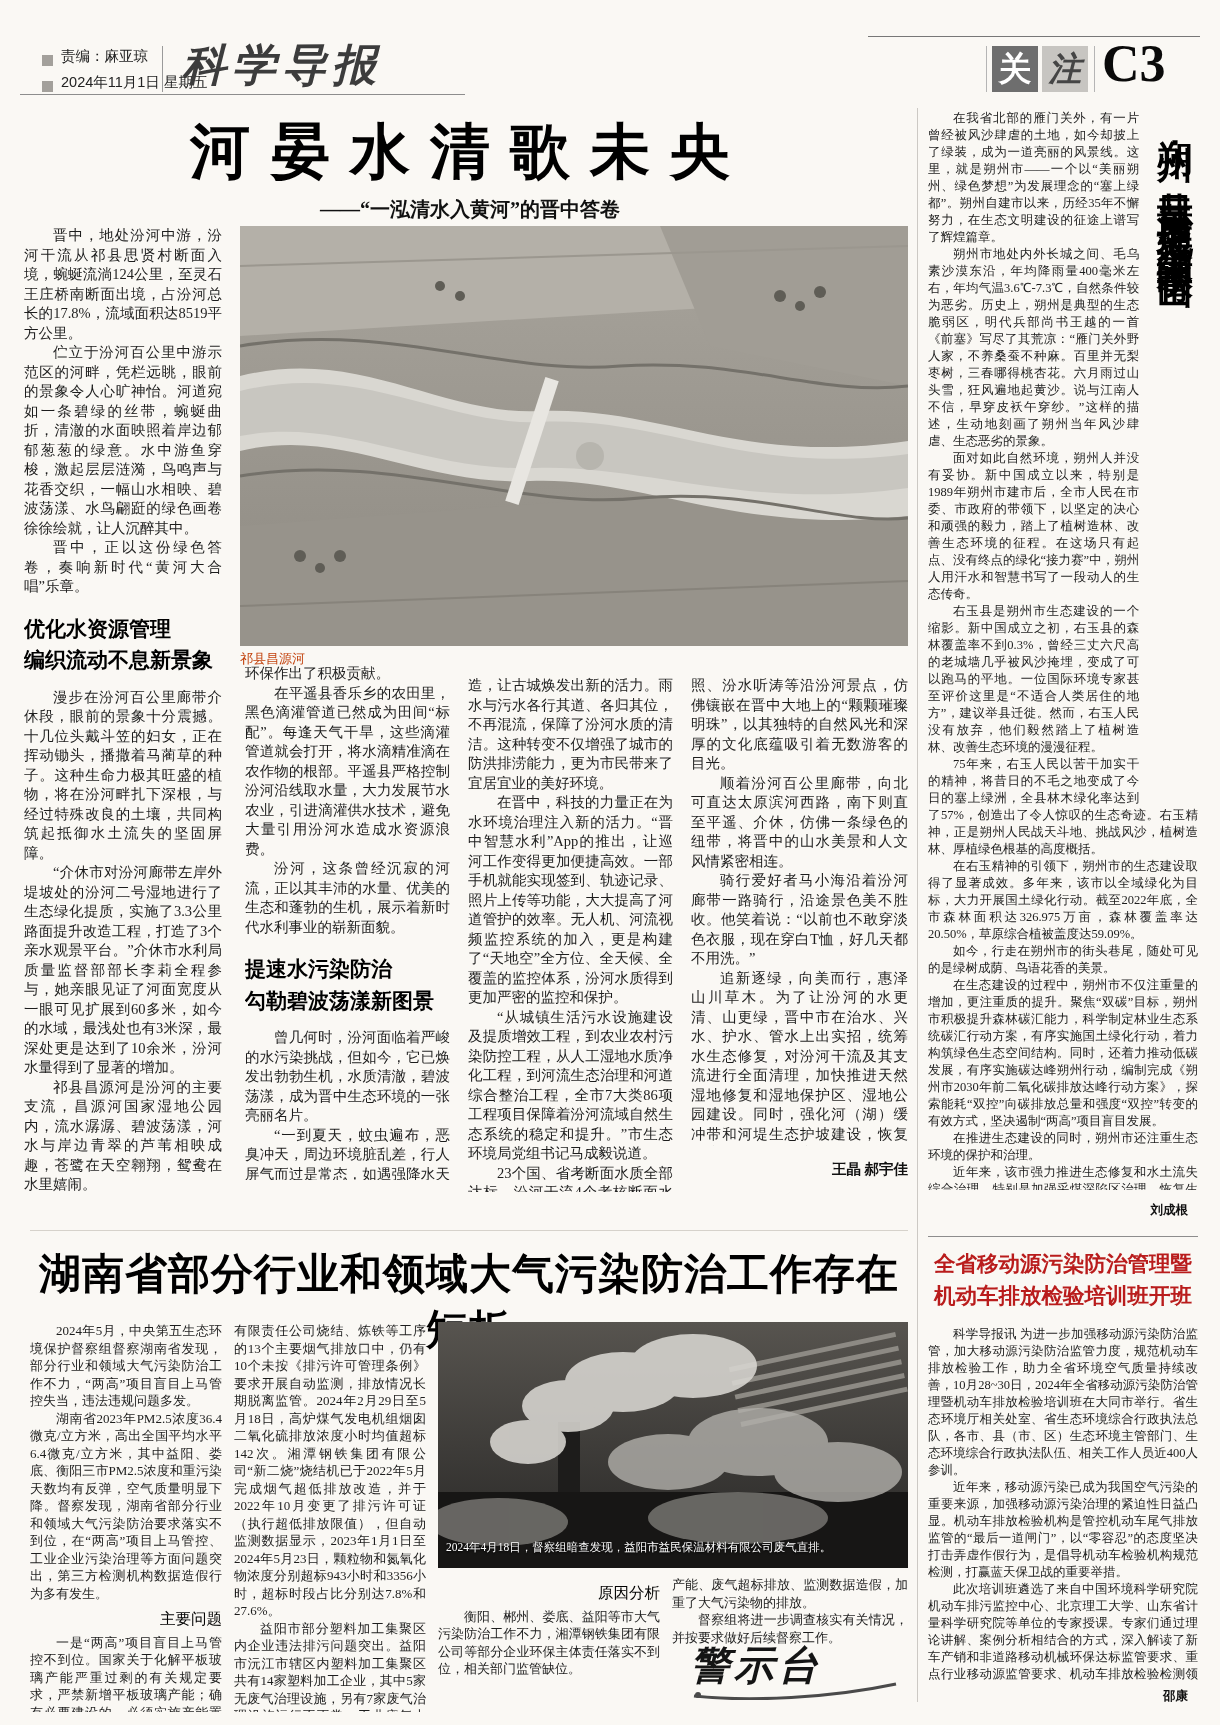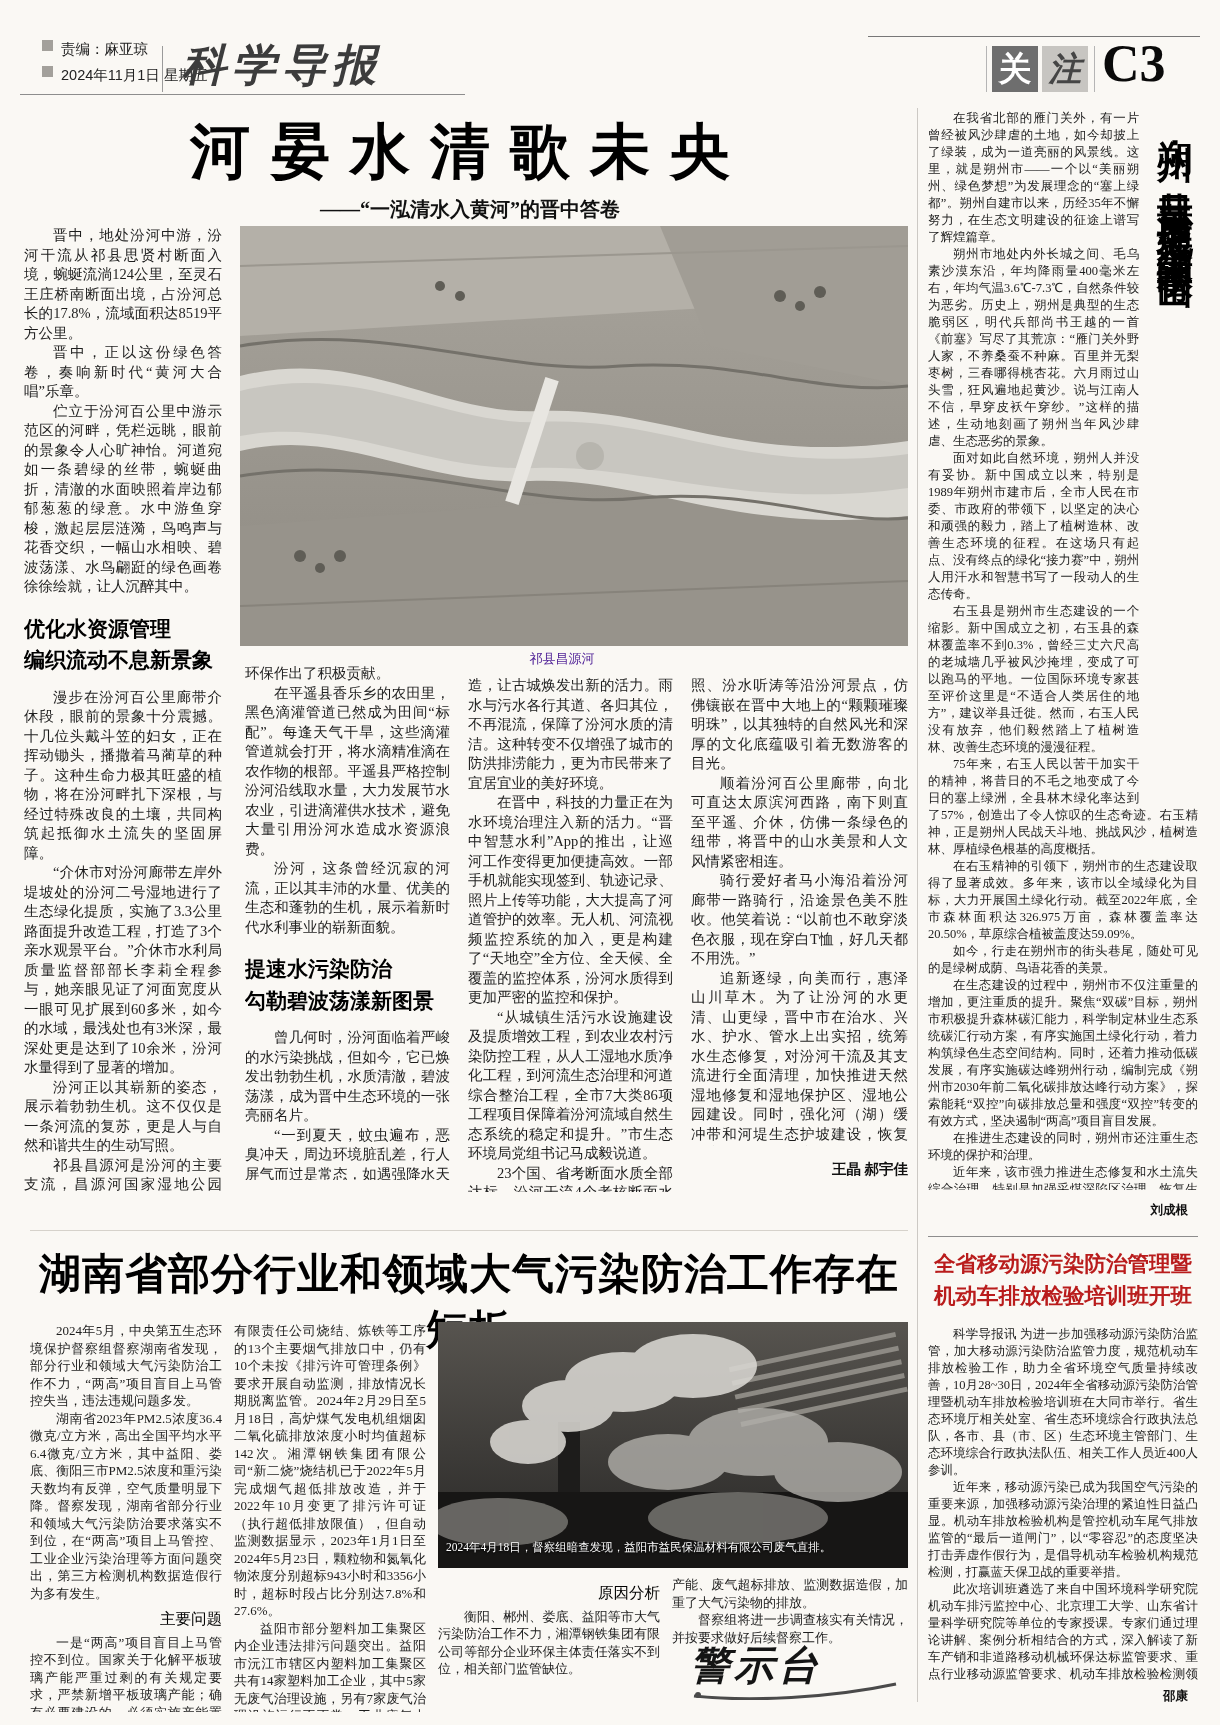--- a/index.html
+++ b/index.html
@@ -1,21 +1,21 @@
 <!DOCTYPE html>
 <html><head>
 <meta charset="utf-8">
 <style>
   html,body{margin:0;padding:0;background:#dedbd6;}
   .page{position:relative;width:1220px;height:1725px;margin:0 auto;background:#faf8f4;
         font-family:"Liberation Serif",serif;color:#1d1d1d;overflow:hidden;}
   
   .hdr-left{position:absolute;left:42px;top:40px;font-size:14.5px;color:#222;
             font-family:"Liberation Sans",sans-serif;}
-  .hdr-line{display:flex;align-items:flex-start;height:26px;}
+  .hdr-line{display:flex;align-items:flex-end;height:26px;}
   .sq{width:11px;height:11px;background:#a3a09b;margin-right:8px;}
   .hdr-vrule{position:absolute;left:162px;top:46px;width:1px;height:46px;background:#9a9a9a;}
   .masthead{position:absolute;left:182px;top:36px;font-size:44px;font-weight:700;font-style:italic;
             color:#3c3c3c;letter-spacing:6px;font-family:"Liberation Serif",serif;}
   .rule-under-date{position:absolute;left:20px;top:94px;width:445px;height:1px;background:#8d8d8d;}
   .rule-over-c3{position:absolute;left:868px;top:36px;width:332px;height:1px;background:#777;}
   .ed-box{position:absolute;top:46px;width:46px;height:46px;display:flex;align-items:center;justify-content:center;}
   .ed-guan{left:992px;background:#6e6e6e;color:#fff;font-size:33px;font-weight:700;
            font-family:"Liberation Sans",sans-serif;}
   .ed-zhu{left:1042px;background:#c7c5c1;color:#454545;font-size:33px;font-weight:700;font-style:italic;}
@@ -24,22 +24,22 @@
   .ed-c3{position:absolute;left:1102px;top:34px;font-size:52px;font-weight:700;color:#0a0a0a;
          font-family:"Liberation Serif",serif;}
   
   .main-title{position:absolute;left:30px;top:112px;width:880px;text-align:center;
               font-family:"Liberation Sans",sans-serif;font-weight:900;font-size:60px;
               letter-spacing:20px;color:#000;}
   .main-sub{position:absolute;left:30px;top:196px;width:880px;text-align:center;
             font-size:20px;font-weight:700;color:#111;}
   .photo1{position:absolute;left:240px;top:226px;width:668px;height:420px;background:#9a968e;}
   .photo1 svg{display:block;}
-  .photo1-cap{position:absolute;left:228px;top:650px;width:668px;text-align:center;
-              font-size:13px;color:#4c1d95;}
+  .photo1-cap{position:absolute;left:240px;top:650px;width:668px;text-align:left;
+              font-size:13px;color:#c2410c;}
   .col{position:absolute;overflow:hidden;font-size:14.5px;line-height:19.5px;text-align:justify;}
   .col p{margin:0;text-indent:2em;text-align:justify;}
   .col p.ni{text-indent:0;}
   .sec-head{font-family:"Liberation Sans",sans-serif;font-weight:900;font-size:21px;
             line-height:1.5;margin:16px 0 12px 0;text-align:left;color:#000;}
   .sub-head{font-weight:400;font-size:15.5px;text-align:right;margin:8px 0 6px 0;color:#000;}
   .c1{left:24px;top:226px;width:198px;height:968px;}
   .c2{left:245px;top:664px;width:205px;height:516px;}
   .c3{left:468px;top:676px;width:205px;height:516px;}
   .c4{left:691px;top:676px;width:217px;height:470px;}
@@ -136,29 +136,28 @@
       </g>
       <circle cx="350" cy="230" r="14" fill="#b7b5ae"></circle>
       <path d="M0,40 L668,20" stroke="#9b978f" stroke-width="2"></path>
       <path d="M0,380 L668,355" stroke="#87837b" stroke-width="2"></path>
     </svg>
   </div>
   <div class="photo1-cap">祁县昌源河</div>
 
   <div class="col c1">
       <p>晋中，地处汾河中游，汾河干流从祁县思贤村断面入境，蜿蜒流淌124公里，至灵石王庄桥南断面出境，占汾河总长的17.8%，流域面积达8519平方公里。</p>
+      <p>伫立于汾河百公里中游示范区的河畔，凭栏远眺，眼前的景象令人心旷神怡。河道宛如一条碧绿的丝带，蜿蜒曲折，清澈的水面映照着岸边郁郁葱葱的绿意。水中游鱼穿梭，激起层层涟漪，鸟鸣声与花香交织，一幅山水相映、碧波荡漾、水鸟翩跹的绿色画卷徐徐绘就，让人沉醉其中。</p>
       <p>晋中，正以这份绿色答卷，奏响新时代“黄河大合唱”乐章。</p>
-      <p>伫立于汾河百公里中游示范区的河畔，凭栏远眺，眼前的景象令人心旷神怡。河道宛如一条碧绿的丝带，蜿蜒曲折，清澈的水面映照着岸边郁郁葱葱的绿意。水中游鱼穿梭，激起层层涟漪，鸟鸣声与花香交织，一幅山水相映、碧波荡漾、水鸟翩跹的绿色画卷徐徐绘就，让人沉醉其中。</p>
       <div class="sec-head">
         <div>优化水资源管理</div>
         <div>编织流动不息新景象</div>
       </div>
       <p>漫步在汾河百公里廊带介休段，眼前的景象十分震撼。十几位头戴斗笠的妇女，正在挥动锄头，播撒着马蔺草的种子。这种生命力极其旺盛的植物，将在汾河畔扎下深根，与经过特殊改良的土壤，共同构筑起抵御水土流失的坚固屏障。</p>
       <p>“介休市对汾河廊带左岸外堤坡处的汾河二号湿地进行了生态绿化提质，实施了3.3公里路面提升改造工程，打造了3个亲水观景平台。”介休市水利局质量监督部部长李莉全程参与，她亲眼见证了河面宽度从一眼可见扩展到60多米，如今的水域，最浅处也有3米深，最深处更是达到了10余米，汾河水量得到了显著的增加。</p>
-      <p>汾河正以其崭新的姿态，展示着勃勃生机。这不仅仅是一条河流的复苏，更是人与自然和谐共生的生动写照。</p>
       <p>祁县昌源河是汾河的主要支流，昌源河国家湿地公园内，流水潺潺、碧波荡漾，河水与岸边青翠的芦苇相映成趣，苍鹭在天空翱翔，鸳鸯在水里嬉闹。</p>
     </div>
   <div class="col c2">
       <p class="ni">环保作出了积极贡献。</p>
       <p>在平遥县香乐乡的农田里，黑色滴灌管道已然成为田间“标配”。每逢天气干旱，这些滴灌管道就会打开，将水滴精准滴在农作物的根部。平遥县严格控制汾河沿线取水量，大力发展节水农业，引进滴灌供水技术，避免大量引用汾河水造成水资源浪费。</p>
       <p>汾河，这条曾经沉寂的河流，正以其丰沛的水量、优美的生态和蓬勃的生机，展示着新时代水利事业的崭新面貌。</p>
       <div class="sec-head">
         <div>提速水污染防治</div>
         <div>勾勒碧波荡漾新图景</div>
       </div>

